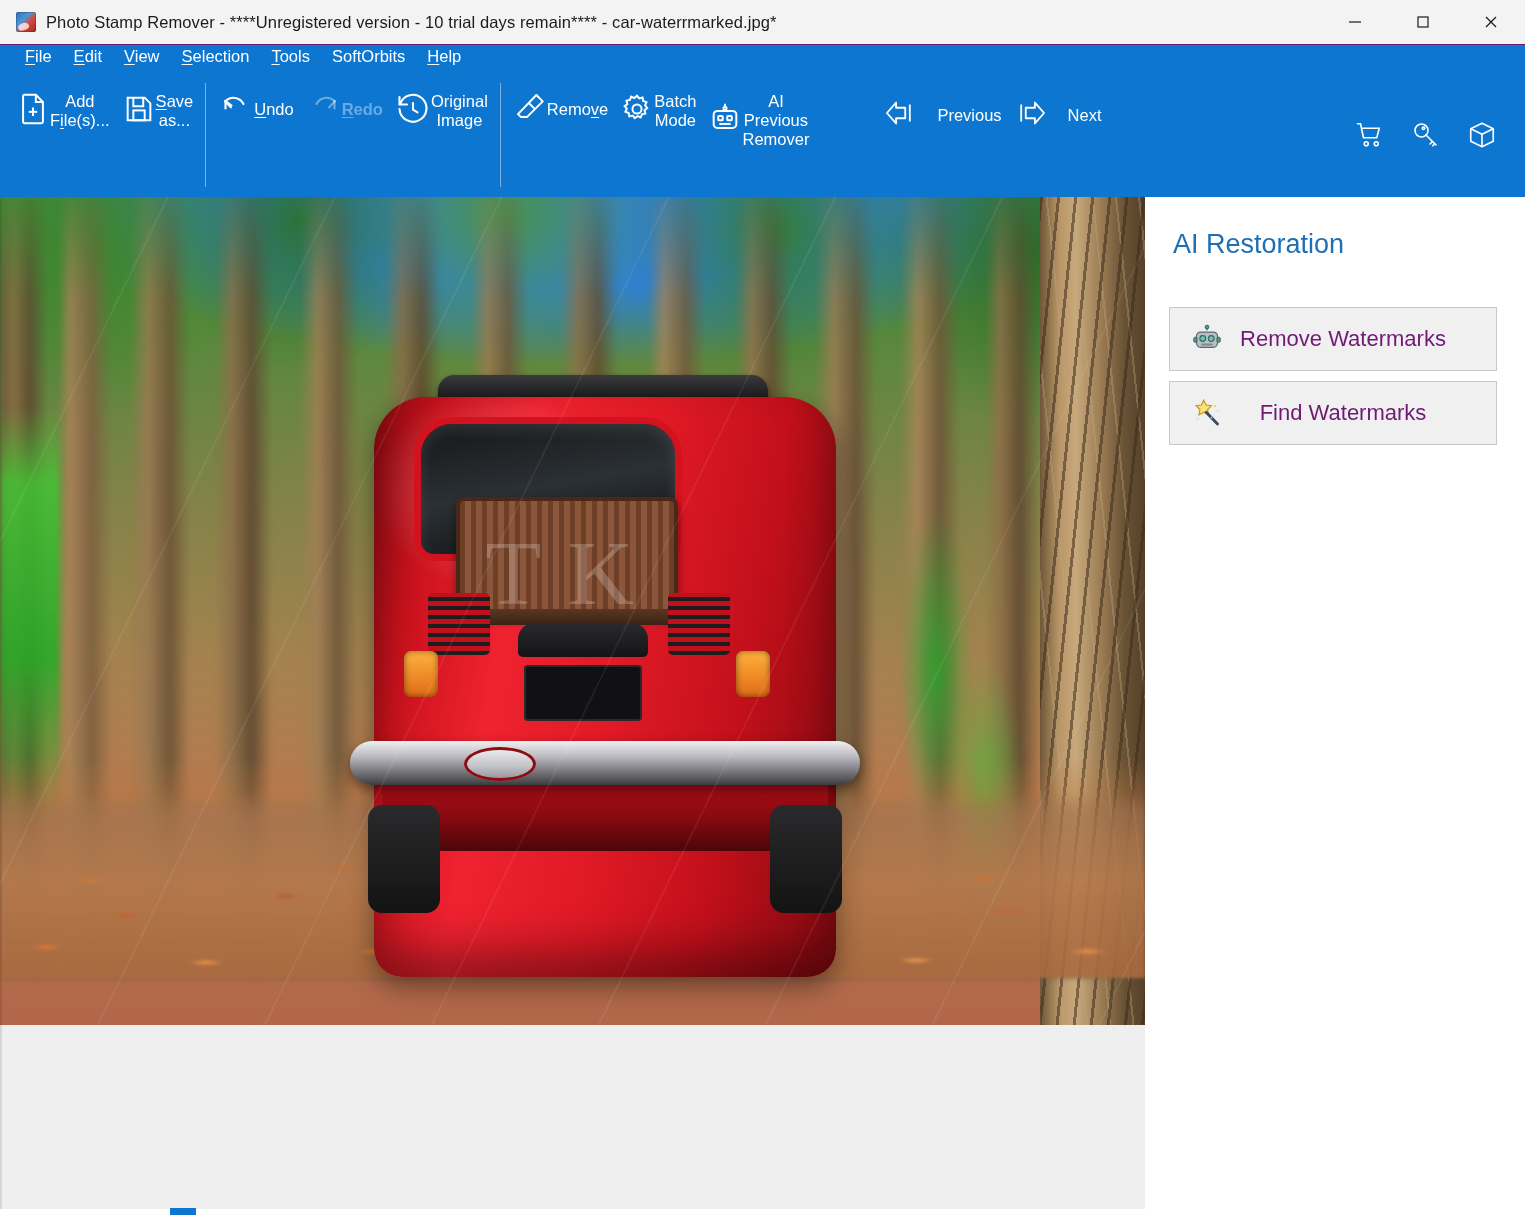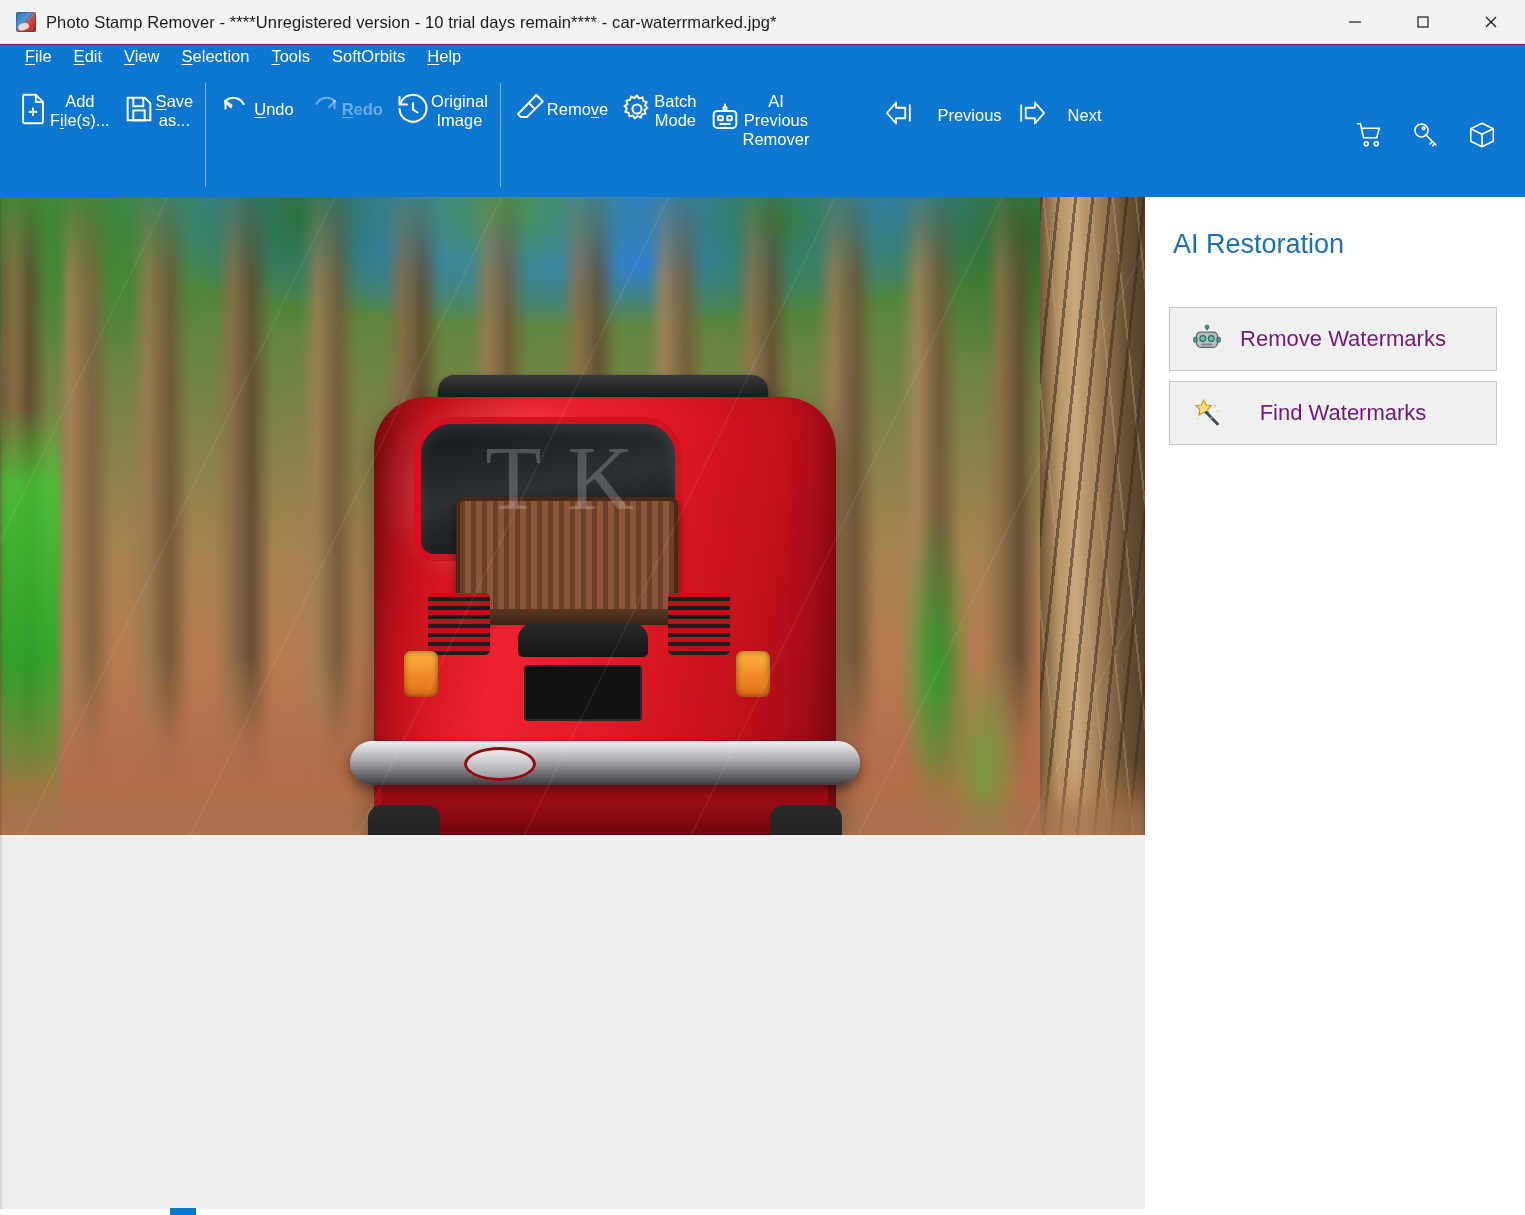--- a/index.html
+++ b/index.html
@@ -115,21 +115,21 @@
   
   .body-area { flex: 1 1 auto; display: flex; min-height: 0; position: relative; }
 
   .canvas-pane {
     width: 1145px; flex: 0 0 1145px;
     background: #efefef;
     position: relative; overflow: hidden;
   }
   .photo {
     position: absolute; left: 0; top: 0;
-    width: 1145px; height: 638px;
+    width: 1145px; height: 828px;
     overflow: hidden;
     background: #6a7a42;
   }
 
   
   .ph-layer { position: absolute; inset: 0; }
   .ph-sky {
     background:
       radial-gradient(ellipse 60% 26% at 50% 0%, #2f7fd6 0%, #2f7fd6 42%, rgba(47,127,214,0) 78%),
       linear-gradient(180deg,#3f8c3a 0%, #57893c 16%, #7d8347 34%, #a5824f 56%, #b67a4f 72%, #b2664a 100%);

